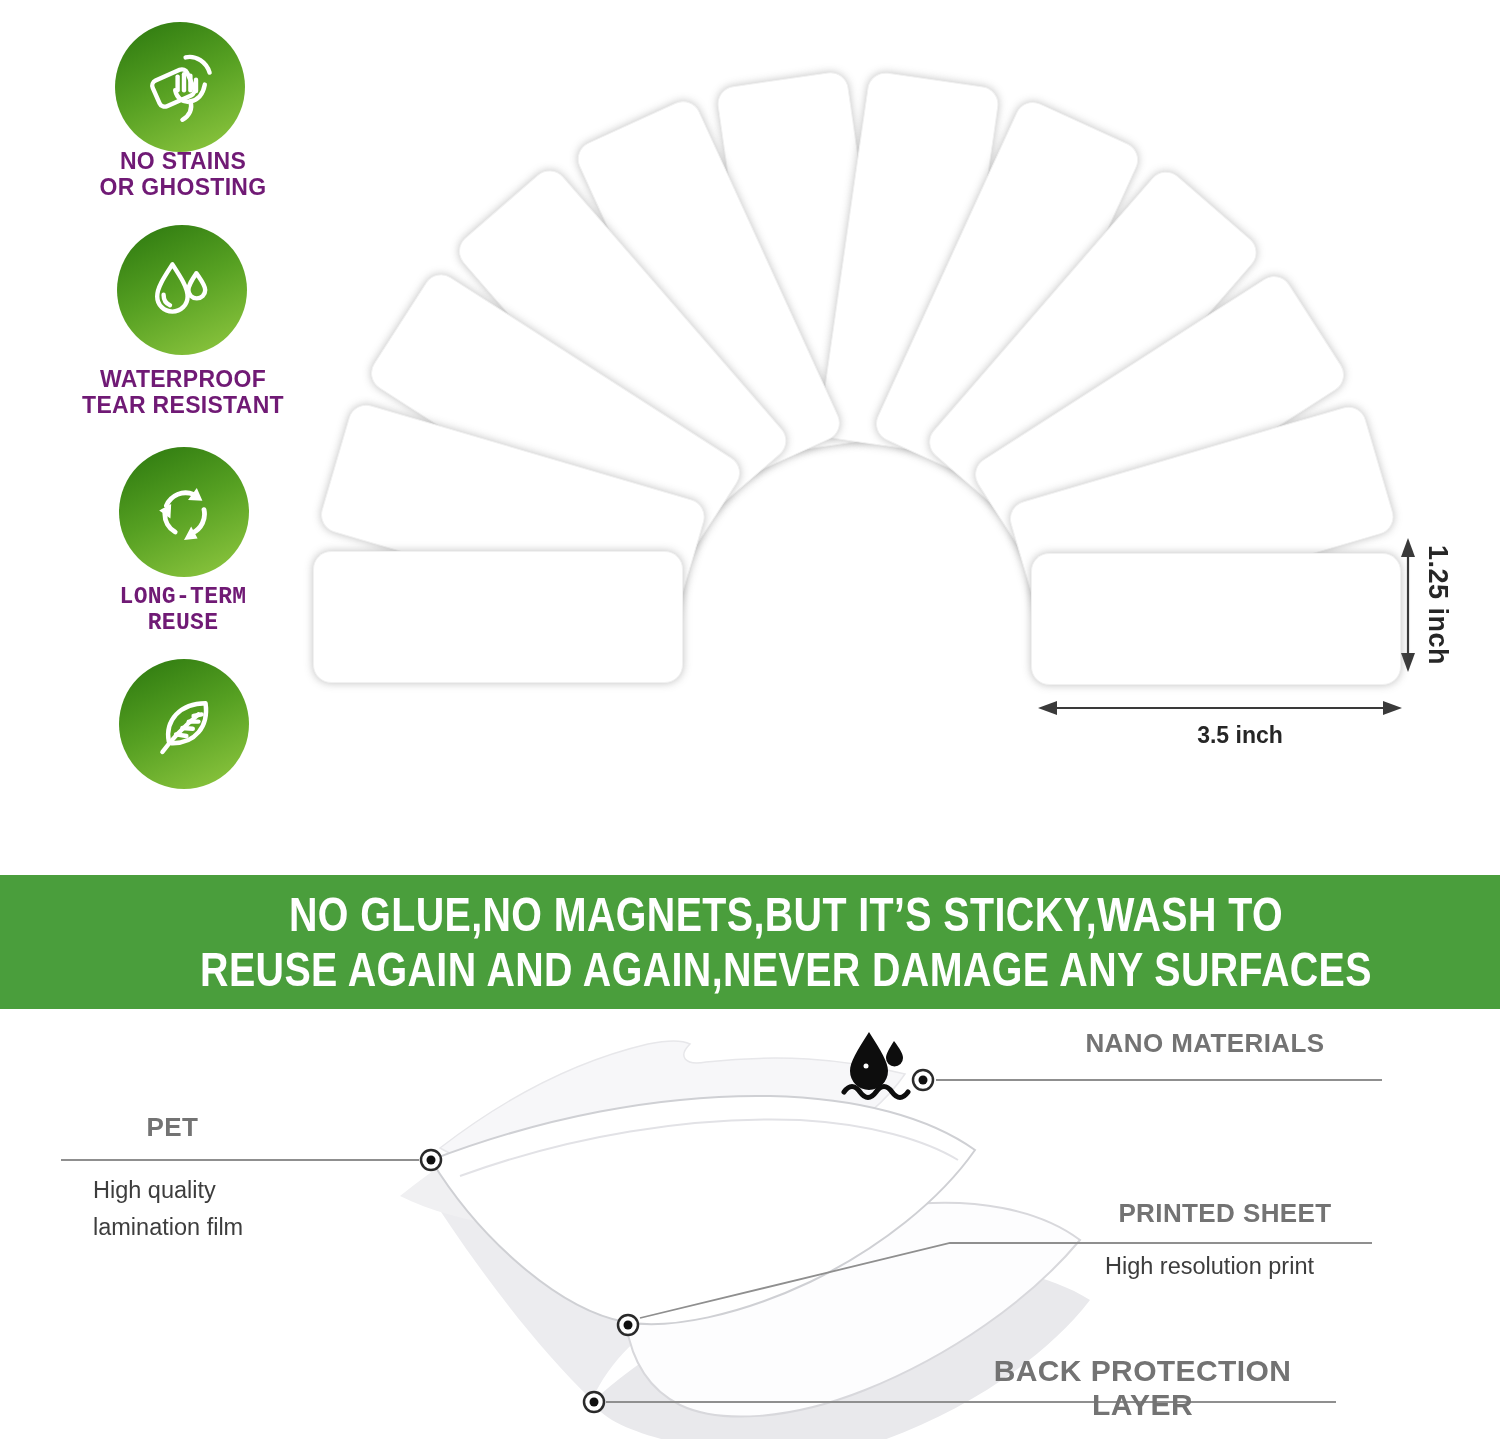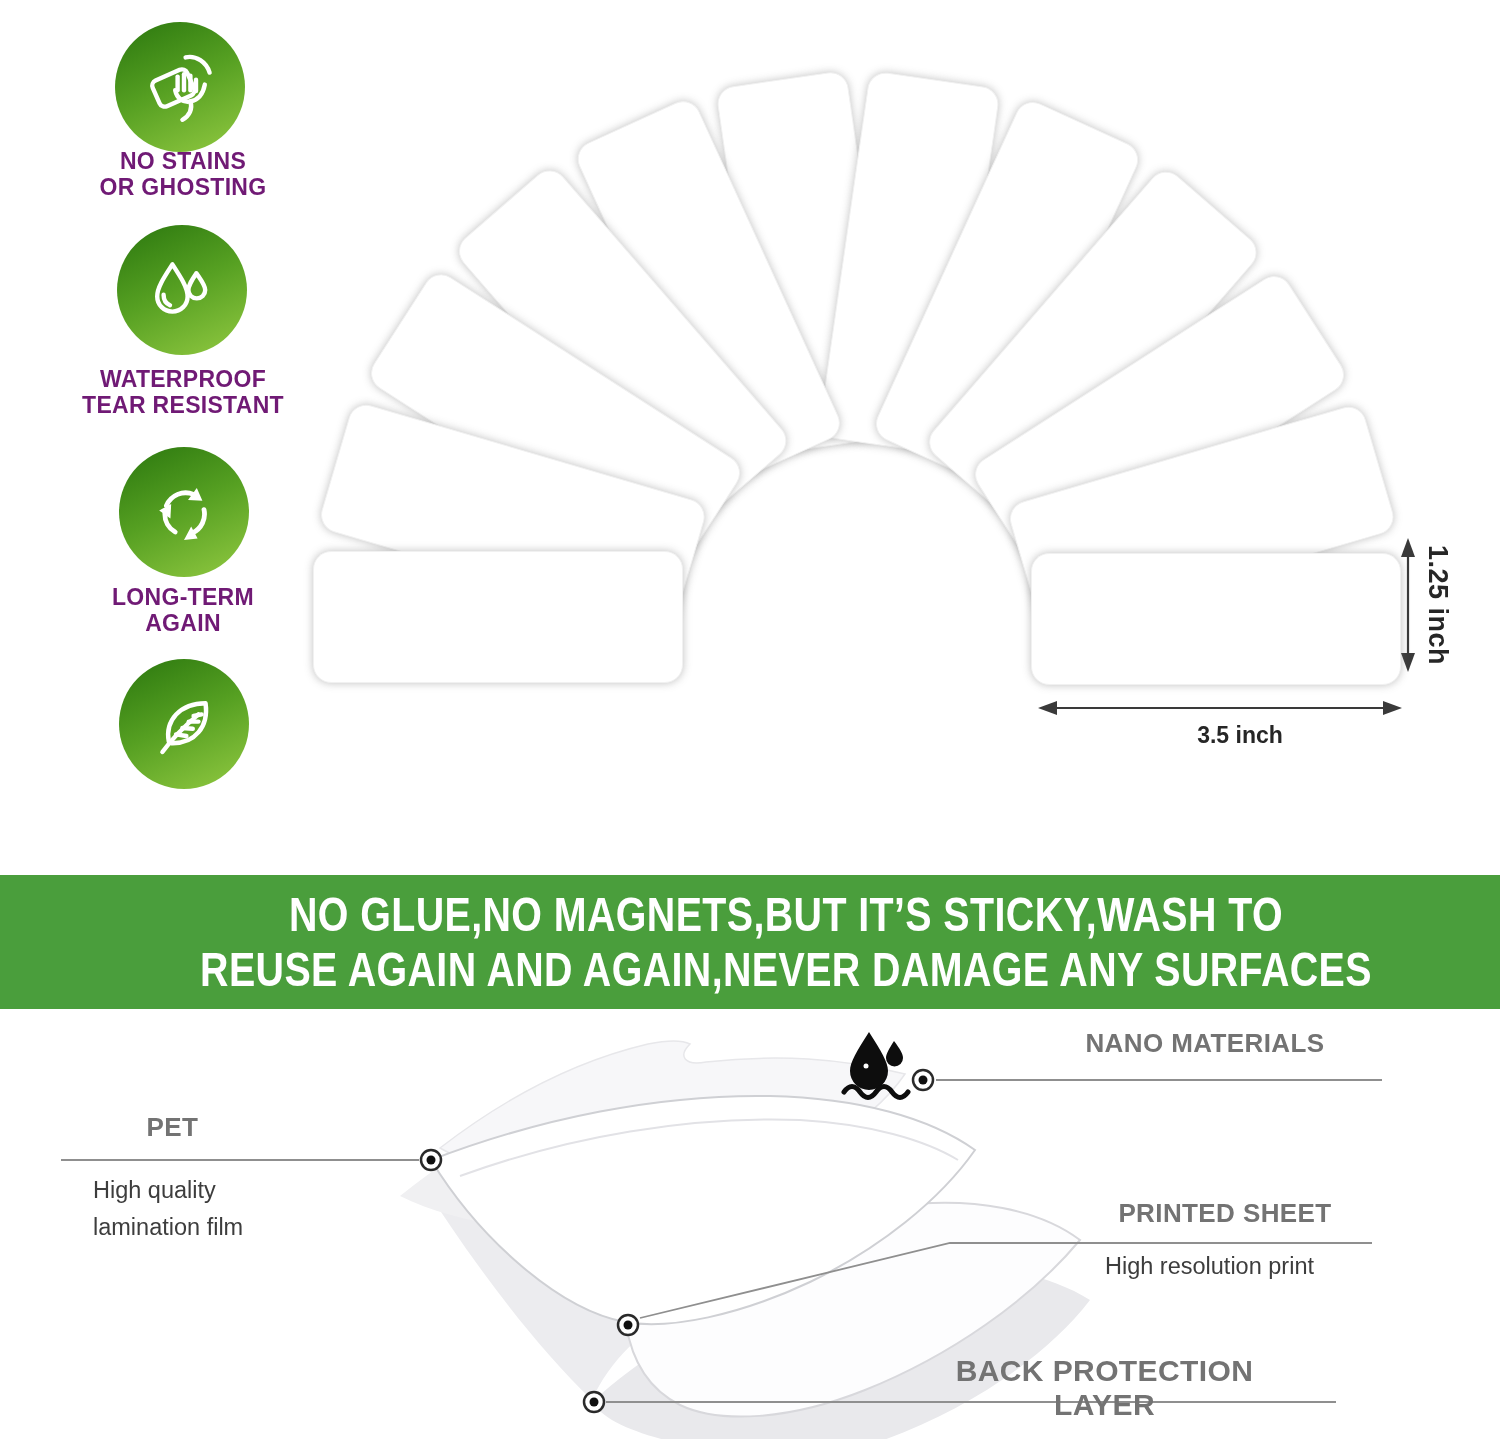--- a/index.html
+++ b/index.html
@@ -89,23 +89,23 @@
   <div class="feat-circle" style="left:119px;top:447px;">
     <svg viewBox="0 0 100 100" fill="none" stroke="#ffffff" stroke-width="6" stroke-linecap="round" stroke-linejoin="round">
       <path d="M 28 42 A 26 26 0 0 1 62 28"></path>
       <path d="M 66 20 L 73 36 L 55 35 Z" fill="#ffffff" stroke="none"></path>
       <path d="M 75 47 A 26 26 0 0 1 61 76"></path>
       <path d="M 67 83 L 50 85 L 59 68 Z" fill="#ffffff" stroke="none"></path>
       <path d="M 39 75 A 26 26 0 0 1 26 52"></path>
       <path d="M 19 48 L 34 40 L 33 58 Z" fill="#ffffff" stroke="none"></path>
     </svg>
   </div>
-  <div class="feat-label" style="top:584px;">
+  <div class="feat-label" style="top:584px;font-family:Liberation Mono, monospace;">
     <div>LONG-TERM</div>
-    <div>AGAIN</div>
+    <div>REUSE</div>
   </div>
 
   <div class="feat-circle" style="left:119px;top:659px;">
     <svg viewBox="0 0 100 100" fill="none" stroke="#ffffff" stroke-width="5.5" stroke-linecap="round" stroke-linejoin="round">
       <path d="M 31 72 C 26 46 45 24 77 24 C 81 53 64 75 34 74 Z"></path>
       <path d="M 23 85 C 34 70 48 55 68 38"></path>
       <path d="M 40 63 L 53 65"></path>
         <path d="M 48 55 L 61 56"></path>
         <path d="M 56 47 L 68 47"></path>
         <path d="M 62 40 L 72 38"></path>
@@ -202,15 +202,15 @@
     <div>lamination film</div>
   </div>
 
   <div class="co-title" style="left:1050px;top:1028px;width:310px;">NANO MATERIALS</div>
 
   <div class="co-title" style="left:1060px;top:1198px;width:330px;">PRINTED SHEET</div>
   <div class="co-desc" style="left:1105px;top:1248px;">
     <div>High resolution print</div>
   </div>
 
-  <div class="co-title back" style="left:907px;top:1354px;width:395px;">BACK PROTECTION LAYER</div>
+  <div class="co-title back" style="left:945px;top:1354px;width:395px;">BACK PROTECTION LAYER</div>
 
 </div>
 
 </body></html>

